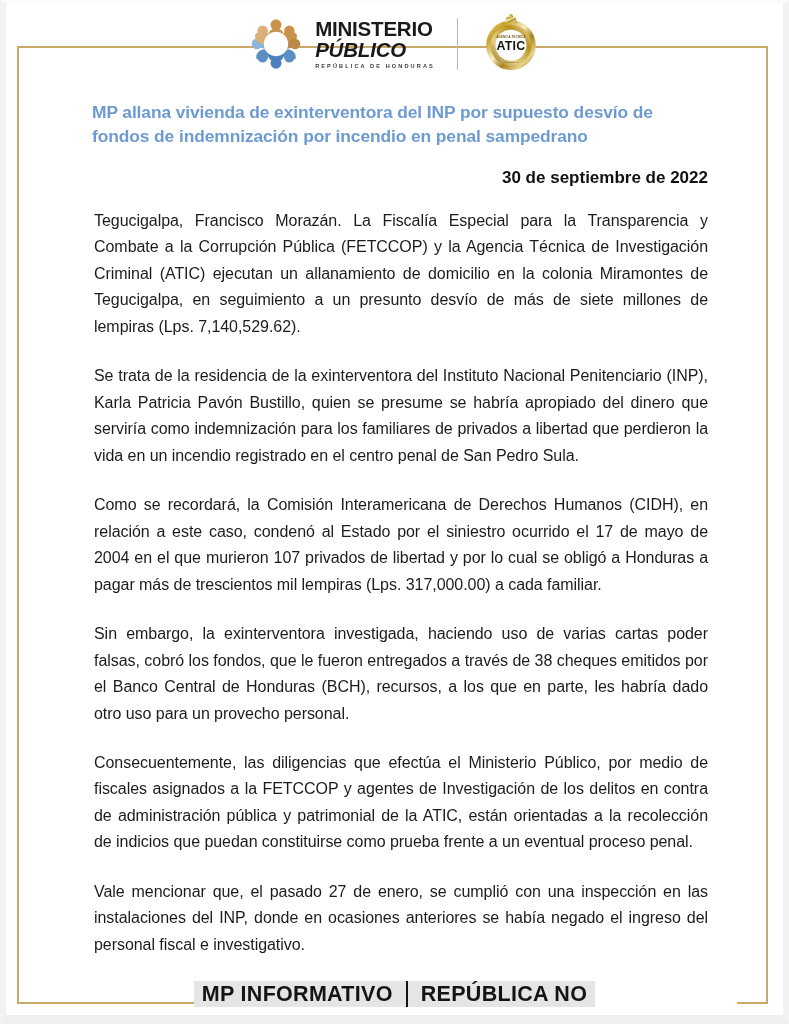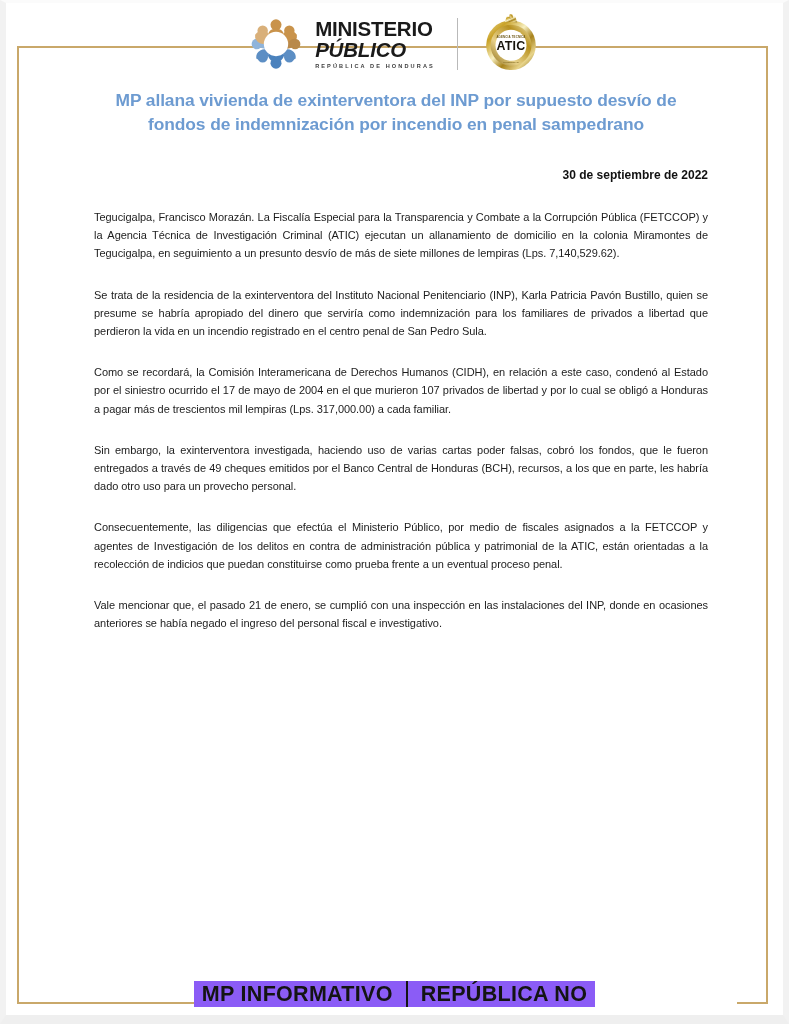--- a/index.html
+++ b/index.html
@@ -91,55 +91,54 @@
     height: 52px;
     background: #b9b9b9;
     margin: 0 6px;
   }
   .atic-mark { width: 62px; height: 62px; display: block; }
 
   
   #headline {
     position: absolute;
     left: 92px;
-    top: 76px;
+    top: 88px;
     width: 608px;
-    text-align: center;
     font-size: 17.4px;
     font-weight: bold;
     line-height: 1.42;
     color: #6d9bd1;
     letter-spacing: -0.1px;
     z-index: 4;
   }
 
   
   #date {
     position: absolute;
     left: 92px;
     top: 168px;
     width: 616px;
     text-align: right;
-    font-size: 12px;
+    font-size: 17px;
     font-weight: bold;
     color: #111111;
     z-index: 4;
   }
 
   
   #body-copy {
     position: absolute;
     left: 94px;
     top: 208px;
     width: 614px;
     z-index: 4;
   }
   #body-copy p {
     margin: 0 0 23px 0;
-    font-size: 11px;
+    font-size: 16px;
     line-height: 1.655;
     text-align: justify;
     color: #1c1c1c;
     letter-spacing: -0.05px;
   }
   #body-copy p:last-child { margin-bottom: 0; }
 
   
   #footer {
     position: absolute;
@@ -149,21 +148,21 @@
     height: 36px;
     display: flex;
     align-items: center;
     justify-content: center;
     z-index: 6;
   }
   .footer-text {
     display: flex;
     align-items: center;
     gap: 13px;
-    background: #8b5cf6;
+    background: #e5e5e5;
     padding: 0 8px;
   }
   .footer-seg {
     font-size: 21.5px;
     font-weight: bold;
     color: #141414;
     letter-spacing: 0.3px;
     white-space: nowrap;
   }
   .footer-sep {
@@ -262,23 +261,23 @@
   </div>
 
   <h1 id="headline">MP allana vivienda de exinterventora del INP por supuesto desvío de fondos de indemnización por incendio en penal sampedrano</h1>
 
   <div id="date">30  de septiembre de 2022</div>
 
   <div id="body-copy">
     <p>Tegucigalpa, Francisco Morazán. La Fiscalía Especial para la Transparencia y Combate a la Corrupción Pública (FETCCOP) y la Agencia Técnica de Investigación Criminal (ATIC) ejecutan un allanamiento de domicilio en la colonia Miramontes de Tegucigalpa, en seguimiento a un presunto desvío de más de siete millones de lempiras (Lps. 7,140,529.62).</p>
     <p>Se trata de la residencia de la exinterventora del Instituto Nacional Penitenciario (INP), Karla Patricia Pavón Bustillo, quien se presume se habría apropiado del dinero que serviría como indemnización para los familiares de privados a libertad que perdieron la vida en un incendio registrado en el centro penal de San Pedro Sula.</p>
     <p>Como se recordará, la Comisión Interamericana de Derechos Humanos (CIDH), en relación a este caso, condenó al Estado por el siniestro ocurrido el 17 de mayo de 2004 en el que murieron 107 privados de libertad y por lo cual se obligó a Honduras a pagar más de trescientos mil lempiras (Lps. 317,000.00) a cada familiar.</p>
-    <p>Sin embargo, la exinterventora investigada, haciendo uso de varias cartas poder falsas, cobró los fondos, que le fueron entregados a través de 49 cheques emitidos por el Banco Central de Honduras (BCH), recursos, a los que en parte, les habría dado otro uso para un provecho personal.</p>
+    <p>Sin embargo, la exinterventora investigada, haciendo uso de varias cartas poder falsas, cobró los fondos, que le fueron entregados a través de 38 cheques emitidos por el Banco Central de Honduras (BCH), recursos, a los que en parte, les habría dado otro uso para un provecho personal.</p>
     <p>Consecuentemente, las diligencias que efectúa el Ministerio Público, por medio de fiscales asignados a la FETCCOP y agentes de Investigación de los delitos en contra de administración pública y patrimonial de la ATIC, están orientadas a la recolección de indicios que puedan constituirse como prueba frente a un eventual proceso penal.</p>
-    <p>Vale mencionar que, el pasado 21 de enero, se cumplió con una inspección en las instalaciones del INP, donde en ocasiones anteriores se había negado el ingreso del personal fiscal e investigativo.</p>
+    <p>Vale mencionar que, el pasado 27 de enero, se cumplió con una inspección en las instalaciones del INP, donde en ocasiones anteriores se había negado el ingreso del personal fiscal e investigativo.</p>
   </div>
 
   <div id="footer">
     <div class="footer-text">
       <span class="footer-seg">MP INFORMATIVO</span>
       <span class="footer-sep"></span>
       <span class="footer-seg">REPÚBLICA NO</span>
     </div>
   </div>
 

